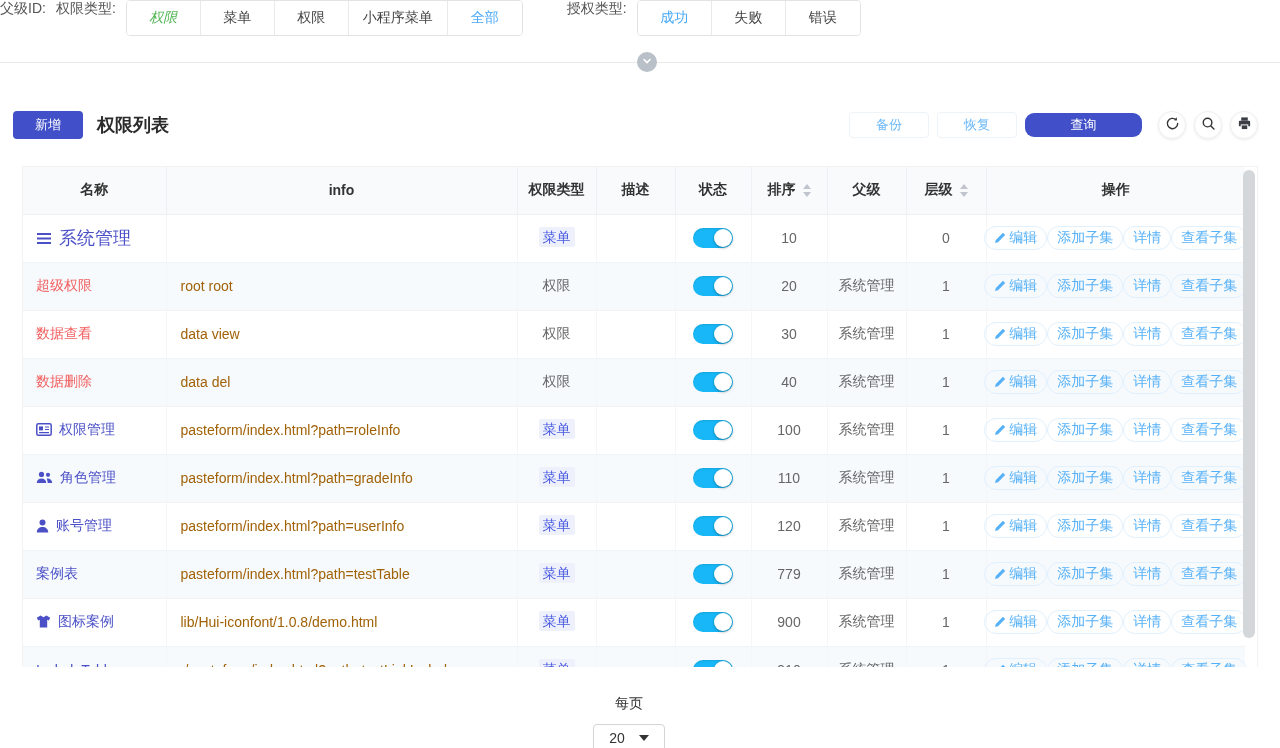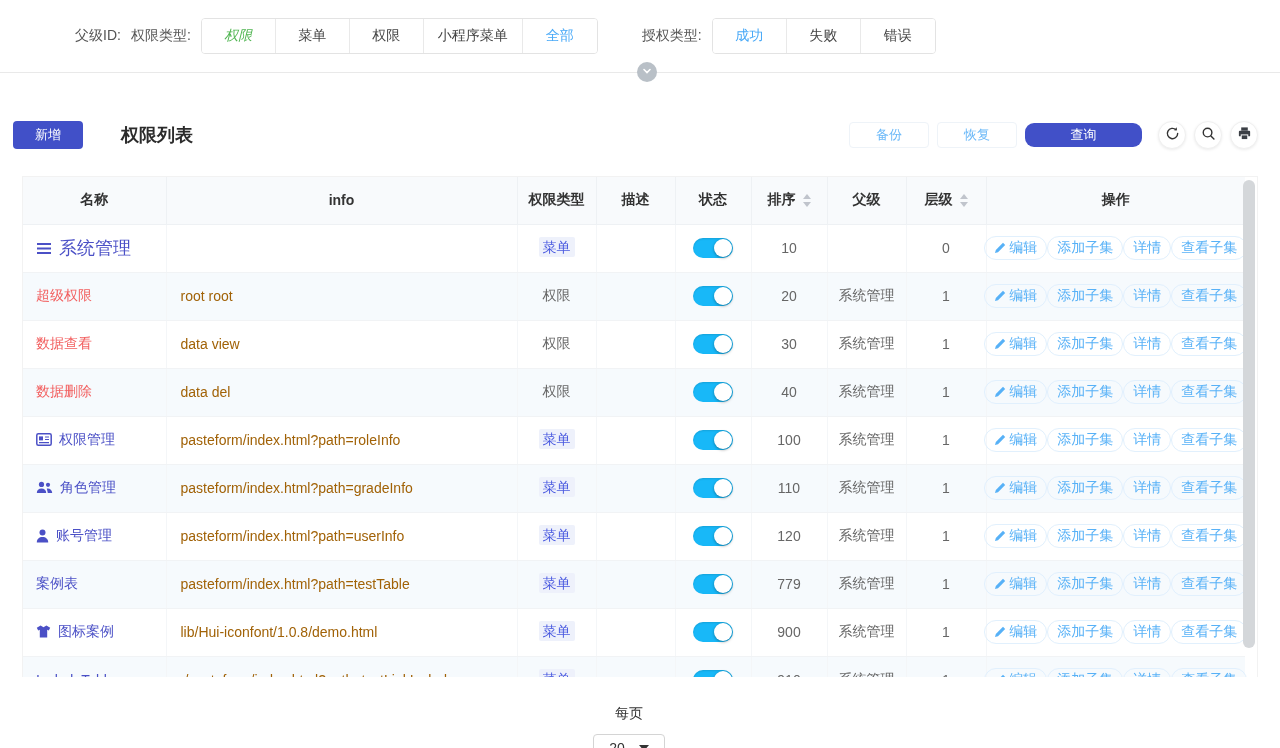--- a/index.html
+++ b/index.html
@@ -1,43 +1,43 @@
 <!DOCTYPE html>
 <html><head>
 <meta charset="utf-8">
 <style>
   * { box-sizing: border-box; margin: 0; padding: 0; }
   html,body { width:1280px; height:748px; overflow:hidden; background:#fff;
     font-family:"Liberation Sans","DejaVu Sans",sans-serif; color:#333; }
 
   
-  .filter-bar { position:relative; height:73px; border-bottom:1px solid #e9e9e9;
-    display:flex; align-items:center; padding-left:75px; }
+  .filter-bar { position:relative; height:63px; border-bottom:1px solid #e9e9e9;
+    display:flex; }
   .flabel { font-size:14px; color:#555; margin-right:10px; white-space:nowrap; }
   .finput { position:relative; width:200px; height:34px; margin-right:40px; }
   .finput input { width:100%; height:100%; border:1px solid #e8e8e8; border-radius:4px;
     padding:0 30px 0 12px; font-size:14px; color:#333; background:#fdfdfd; outline:none; }
   .finput input::placeholder { color:#c8cdd3; }
   .clear-btn { position:absolute; right:8px; top:9px; width:16px; height:16px; cursor:pointer; }
   .seg { display:flex; border:1px solid #e3e3e3; border-radius:4px; overflow:hidden;
     height:36px; background:#fff; margin-right:44px; }
   .seg-item { min-width:74px; padding:0 14px; display:flex; align-items:center; justify-content:center;
     font-size:14px; color:#444; border-right:1px solid #e9e9e9; cursor:pointer; background:#fff; white-space:nowrap; }
   .seg-item:last-child { border-right:none; }
   .seg-item.green-italic { color:#52b653; font-style:italic; }
   .seg-item.blue { color:#49a9f7; }
   .collapse-btn { position:absolute; left:637px; bottom:-10px; width:20px; height:20px;
     border-radius:50%; background:#b9c0c7; display:flex; align-items:center; justify-content:center; cursor:pointer; }
 
   
-  .toolbar { display:flex; align-items:center; margin:47px 22px 0 13px; height:30px;gap:16px; }
+  .toolbar { display:flex; align-items:center; margin:47px 22px 0 13px; height:30px; }
   .btn { border:none; cursor:pointer; font-family:inherit; }
   .btn-primary { background:#4150c8; color:#fff; border-radius:4px; font-size:13px; }
   .btn-add { width:70px; height:28px; }
-  .title { font-size:18px; font-weight:bold; color:#2b2b2b; margin-left:22px; }
+  .title { font-size:18px; font-weight:bold; color:#2b2b2b; margin-left:14px; }
   .toolbar-right { margin-left:auto; display:flex; align-items:center; gap:8px; }
   .btn-ghost { width:80px; height:26px; background:#fff; border:1px solid #eef3f8;
     border-radius:4px; color:#6cb9f8; font-size:13px; cursor:pointer; }
   .btn-query { width:117px; height:24px; margin-right:8px;border-radius:9px; }
   .circle-btn { width:28px; height:28px; border-radius:50%; background:#fff;
     border:1px solid #f0f0f0; box-shadow:0 1px 3px rgba(0,0,0,.08);
     display:flex; align-items:center; justify-content:center; cursor:pointer; color:#333; }
 
   
   .table-wrap { position:relative; margin:26px 22px 0 22px; height:501px; overflow:hidden;

